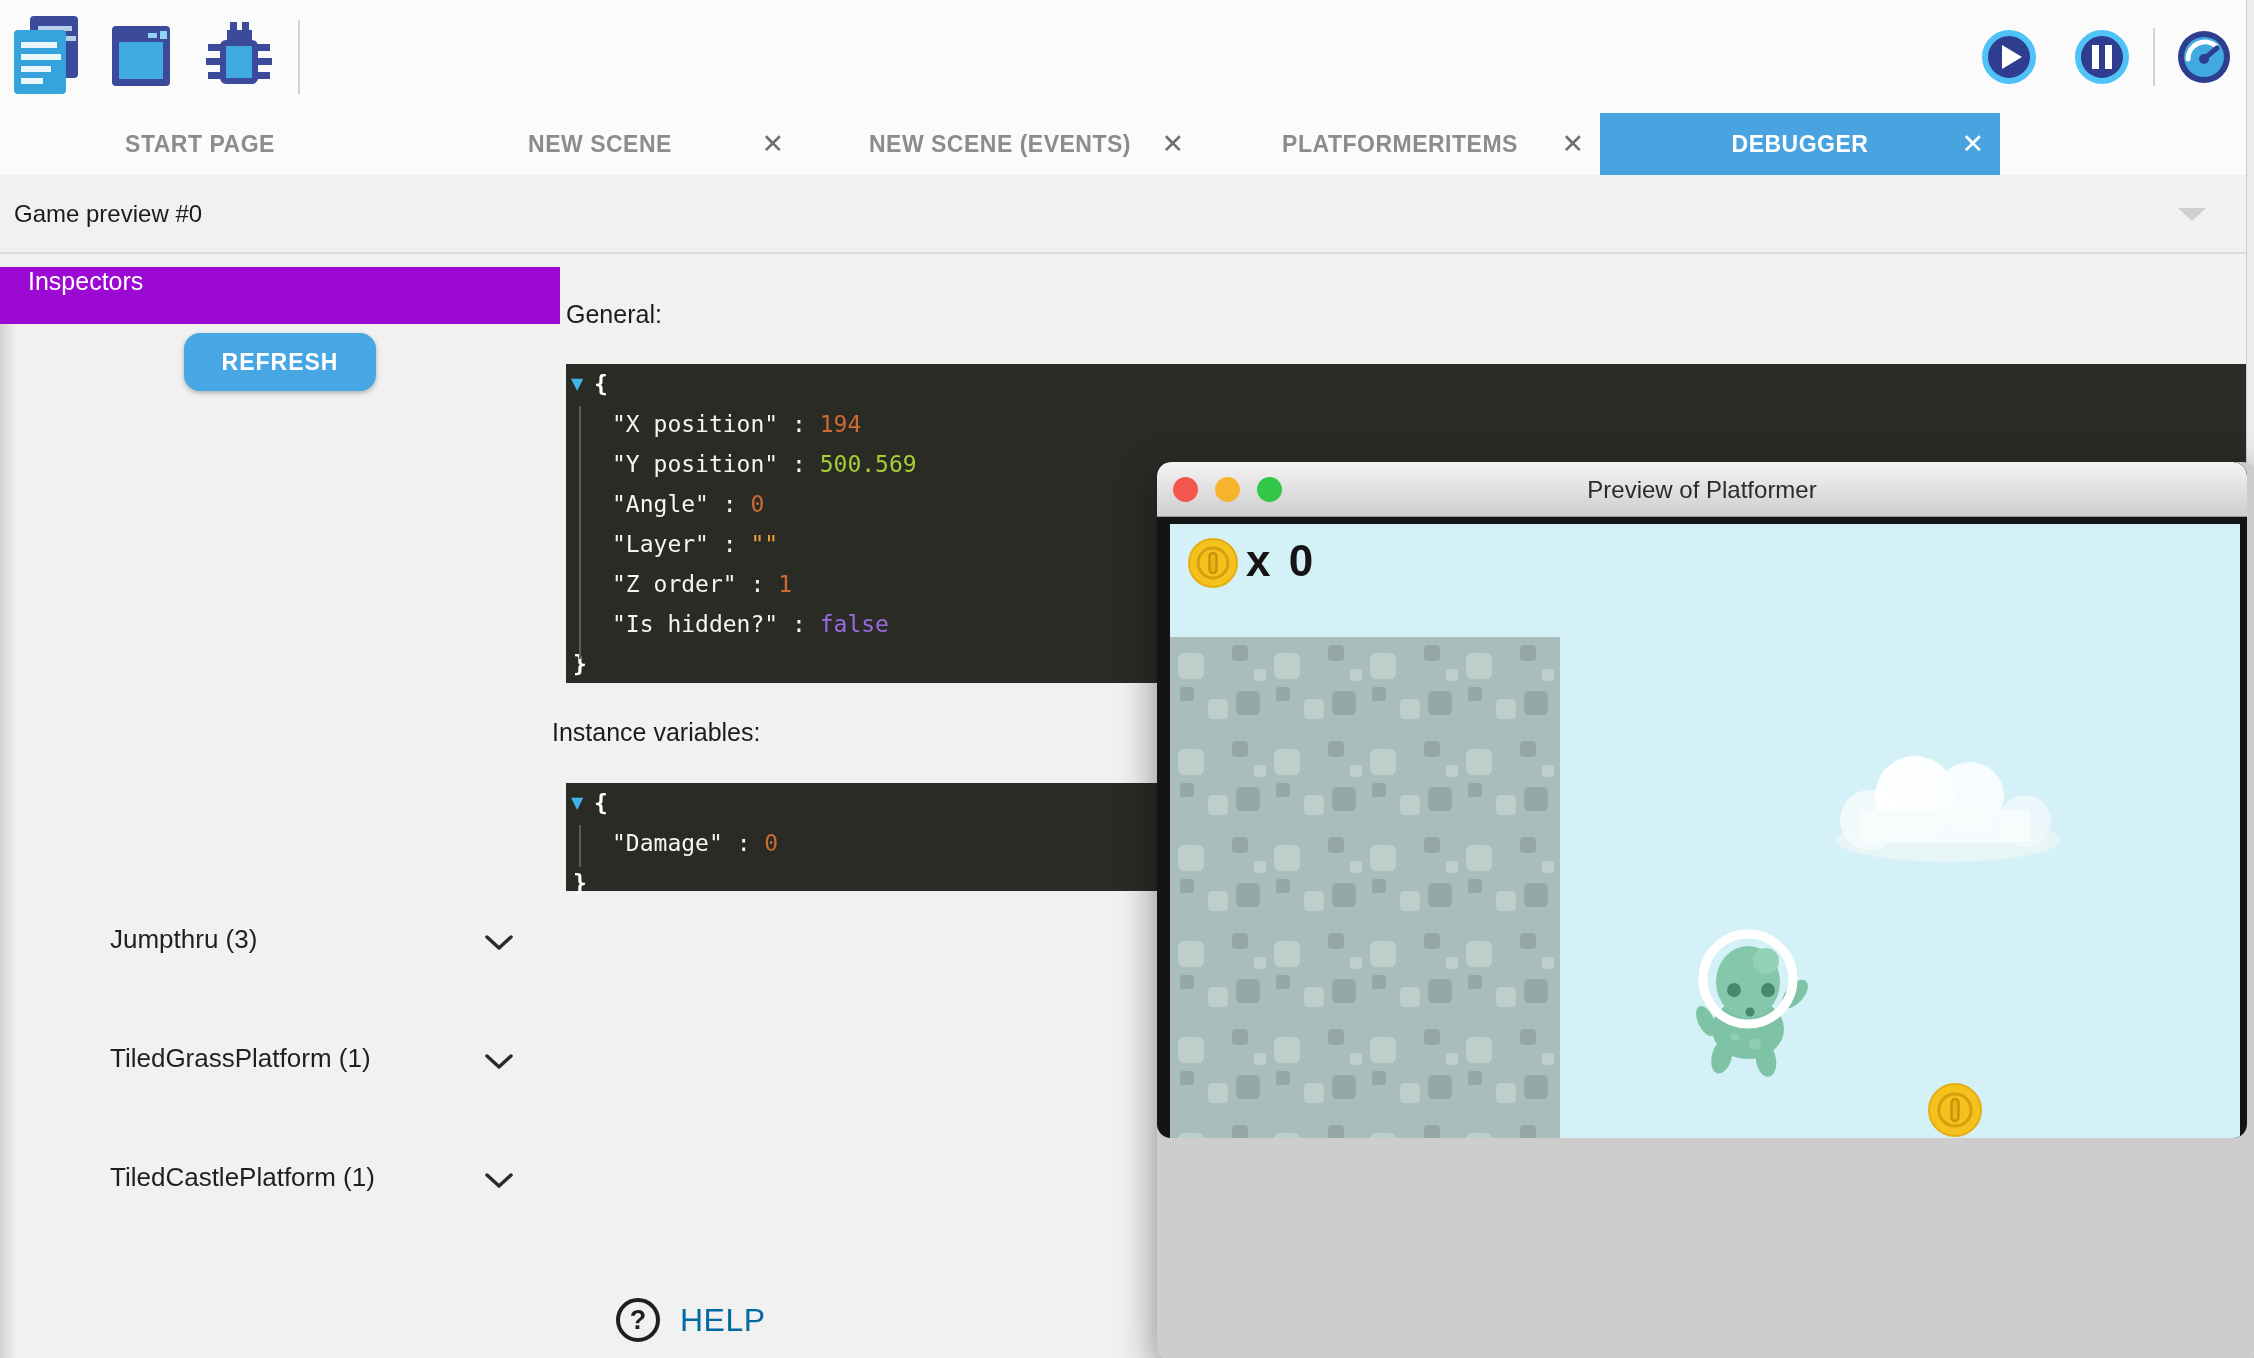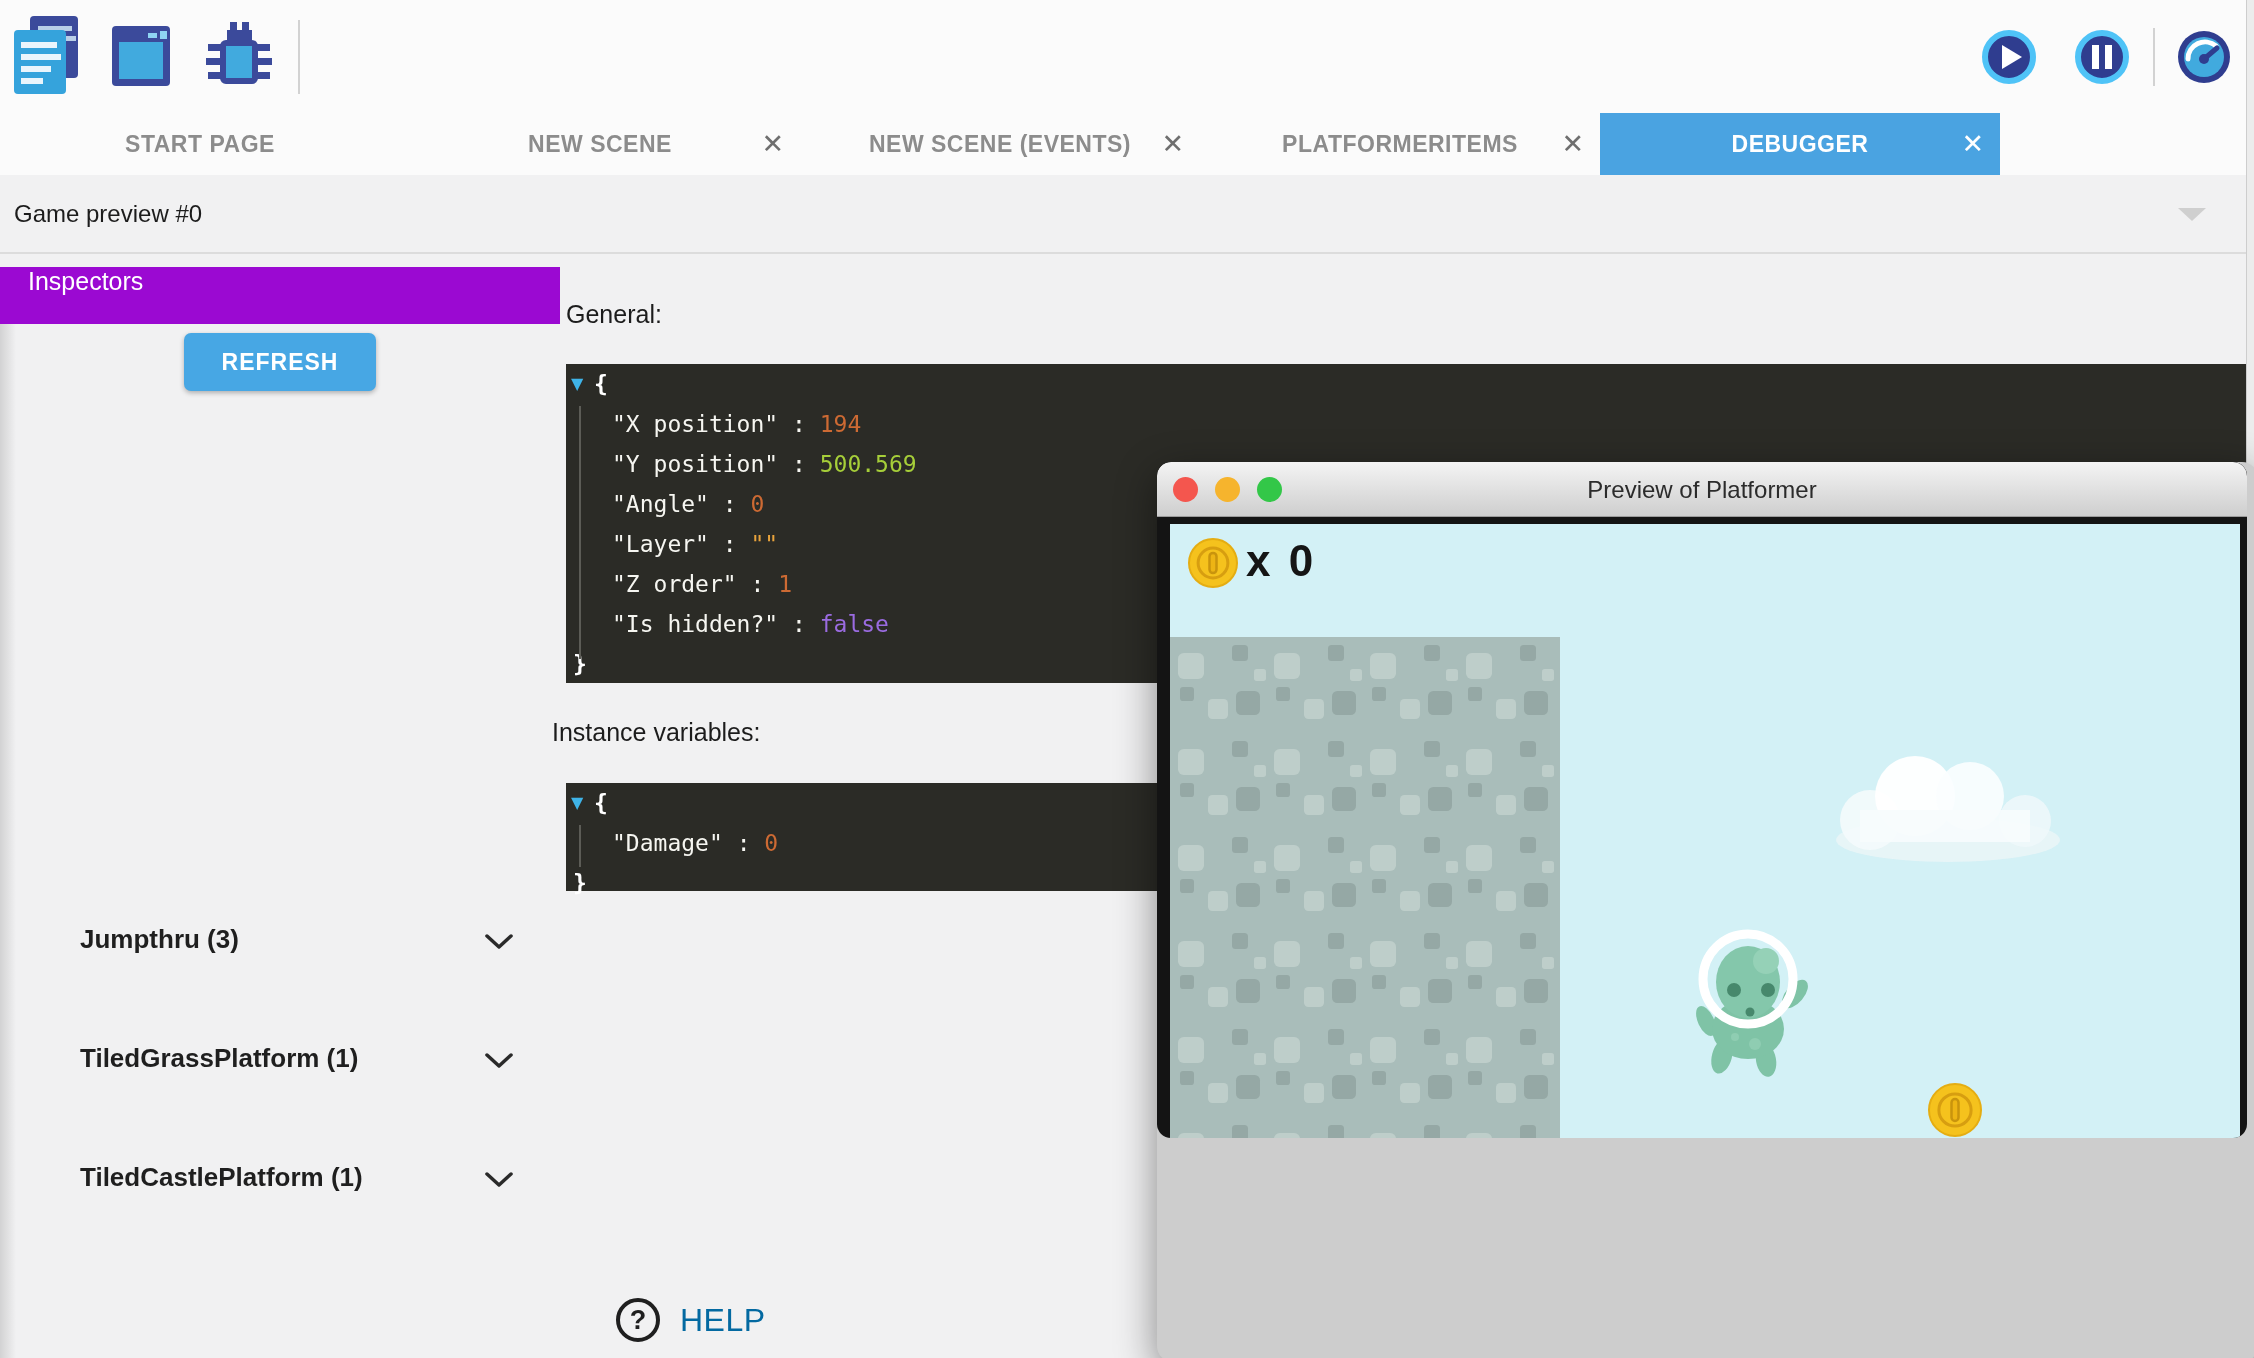--- a/index.html
+++ b/index.html
@@ -21,26 +21,26 @@
   .tab.active{background:var(--tabblue,#4aa3e1);}
   .tab.active .tab-label,.tab.active .tab-close{color:#ffffff;}
   
   .preview-row{position:absolute;left:0;top:175px;width:2254px;height:79px;background:var(--bg,#f1f1f2);border-bottom:2px solid #dcdcdc;display:flex;align-items:center;cursor:pointer;}
   .preview-row-label{font-size:24px;margin-left:14px;color:#1c1c1c;}
   .preview-caret{position:absolute;left:2178px;top:33px;width:0;height:0;border-left:14px solid transparent;border-right:14px solid transparent;border-top:13px solid #cfcfcf;}
   
   .insp-header{position:absolute;left:0;top:267px;width:560px;height:57px;background:var(--purple,#9b09d2);display:flex;}
   .insp-header span{color:#fff;font-size:25px;margin-left:28px;}
   .side-shadow{position:absolute;left:0;top:324px;width:16px;height:1034px;background:linear-gradient(to right,rgba(0,0,0,.13),rgba(0,0,0,0));pointer-events:none;}
-  .refresh-btn{position:absolute;left:184px;top:333px;width:192px;height:58px;background:var(--blue,#47a7e4);border:none;border-radius:7px;color:#fff;font-family:"Liberation Sans",sans-serif;font-size:23px;font-weight:bold;letter-spacing:1px;box-shadow:0 2px 5px rgba(0,0,0,.28);cursor:pointer;}
+  .refresh-btn{position:absolute;left:184px;top:333px;width:192px;height:58px;background:var(--blue,#47a7e4);border:none;border-radius:16px;color:#fff;font-family:"Liberation Sans",sans-serif;font-size:23px;font-weight:bold;letter-spacing:1px;box-shadow:0 2px 5px rgba(0,0,0,.28);cursor:pointer;}
   .inst-list{position:absolute;left:0;top:395px;width:560px;}
   .inst-item{height:96px;display:flex;align-items:center;padding-left:165px;font-size:26px;color:#1f1f1f;cursor:pointer;}
   .group-list{position:absolute;left:0;top:875px;width:560px;}
   .group{display:flex;align-items:center;cursor:pointer;}
-  .group-inner{display:flex;align-items:center;width:100%;padding-left:80px;font-weight:bold;}
+  .group-inner{display:flex;align-items:flex-end;width:100%;padding-left:110px;}
   .group-label{width:285px;font-size:26px;line-height:34px;color:#1f1f1f;}
   .group-chev{margin-left:auto;margin-right:46px;margin-top:8px;flex:none;}
   
   .sec-label{position:absolute;font-size:25px;color:#1c1c1c;}
   .code-block{position:absolute;left:566px;width:1680px;background:var(--codebg,#2b2b26);font-family:"DejaVu Sans Mono",monospace;font-size:23px;color:var(--key,#f6f6f1);}
   .code-line{height:40px;line-height:40px;white-space:pre;position:relative;}
   .cl-open{padding-left:28px;}
   .cl-entry{padding-left:46px;}
   .cl-close{padding-left:7px;}
   .code-tri{position:absolute;left:5px;top:0;font-size:16px;color:var(--arrow,#3fb4e8);cursor:pointer;font-family:"DejaVu Sans",sans-serif;}

